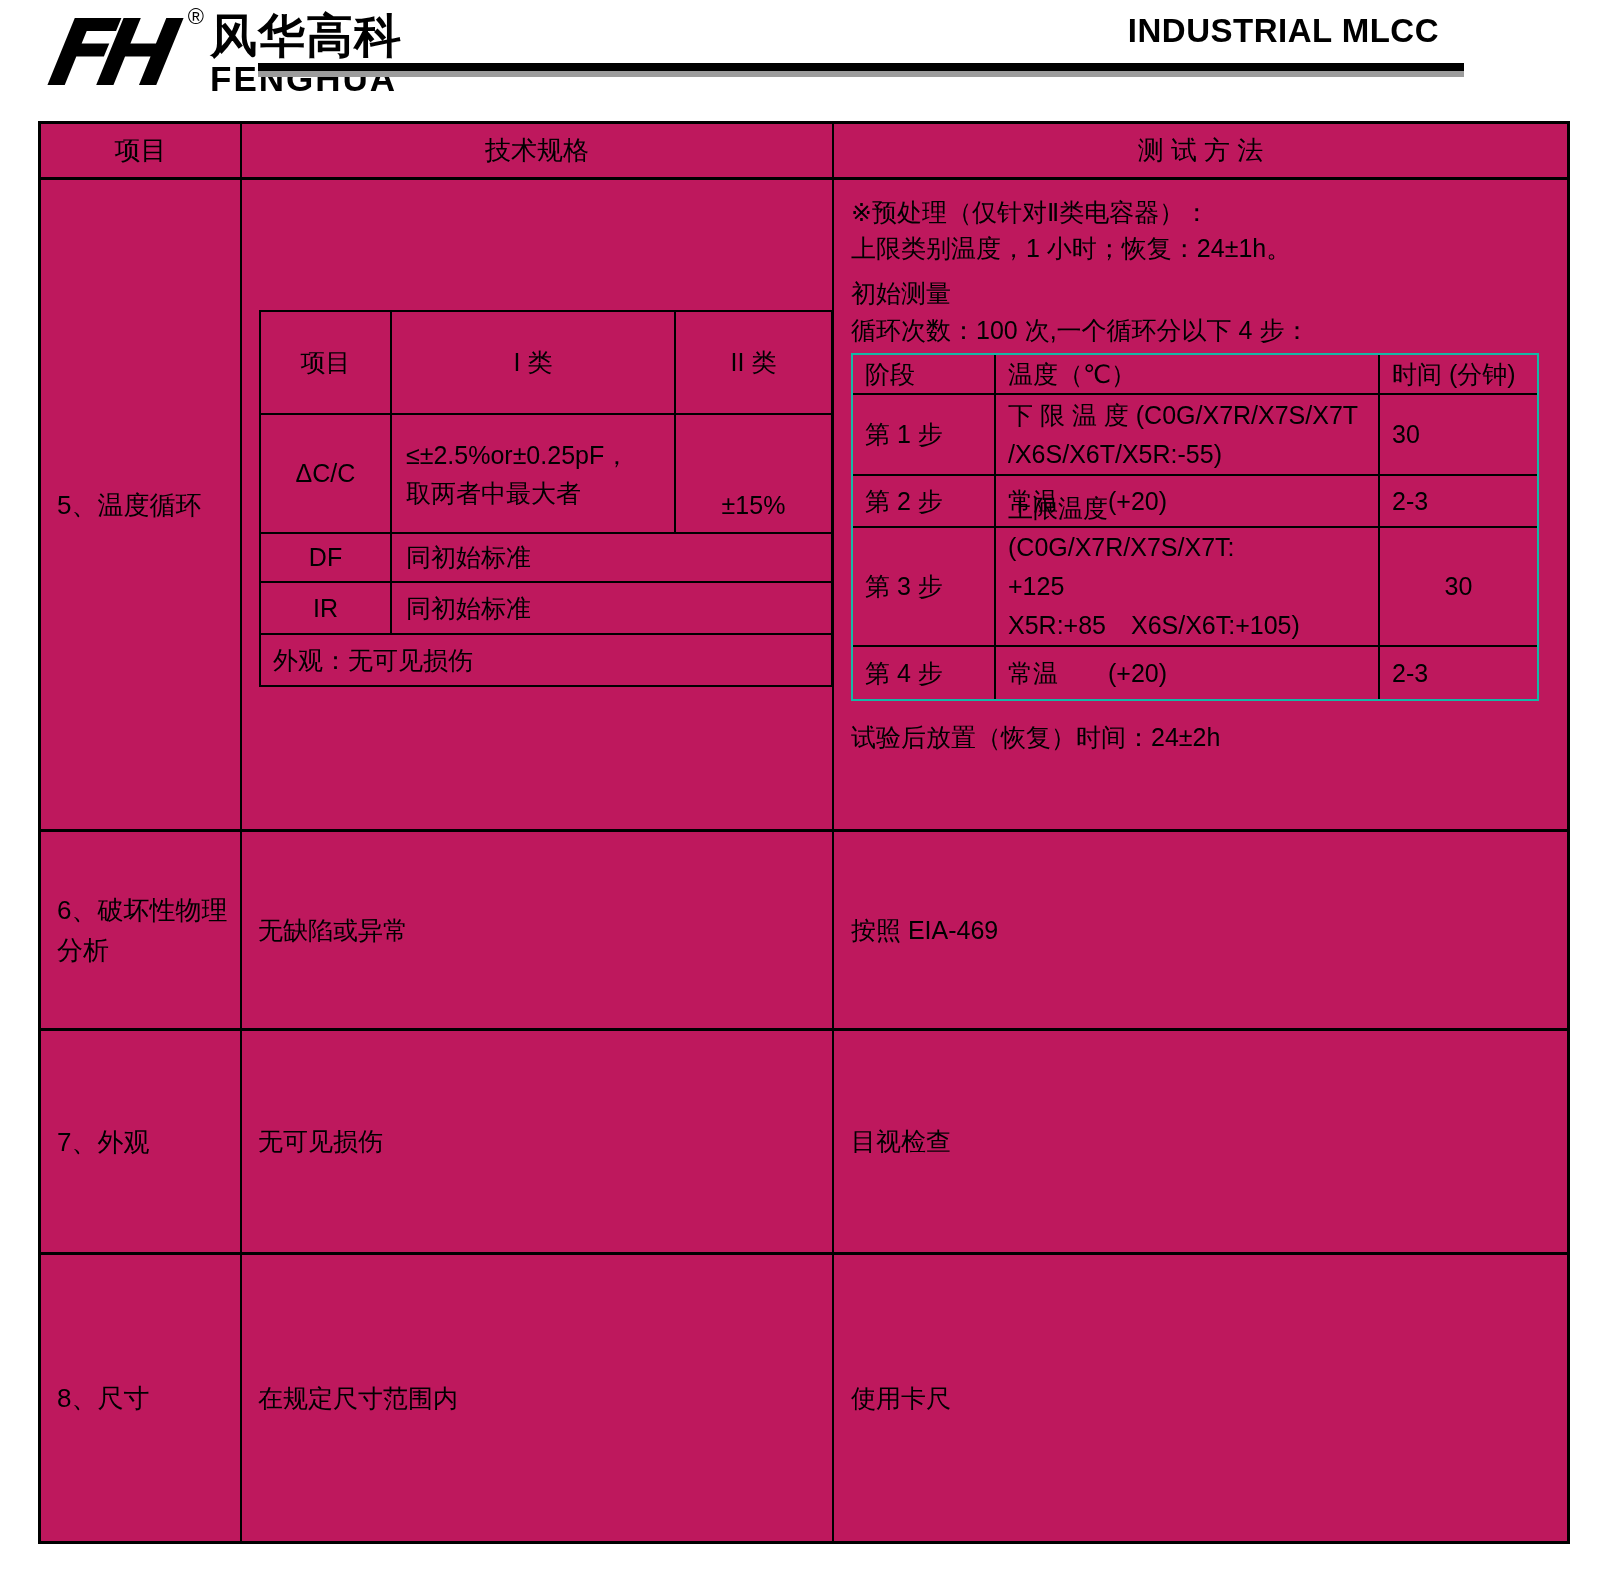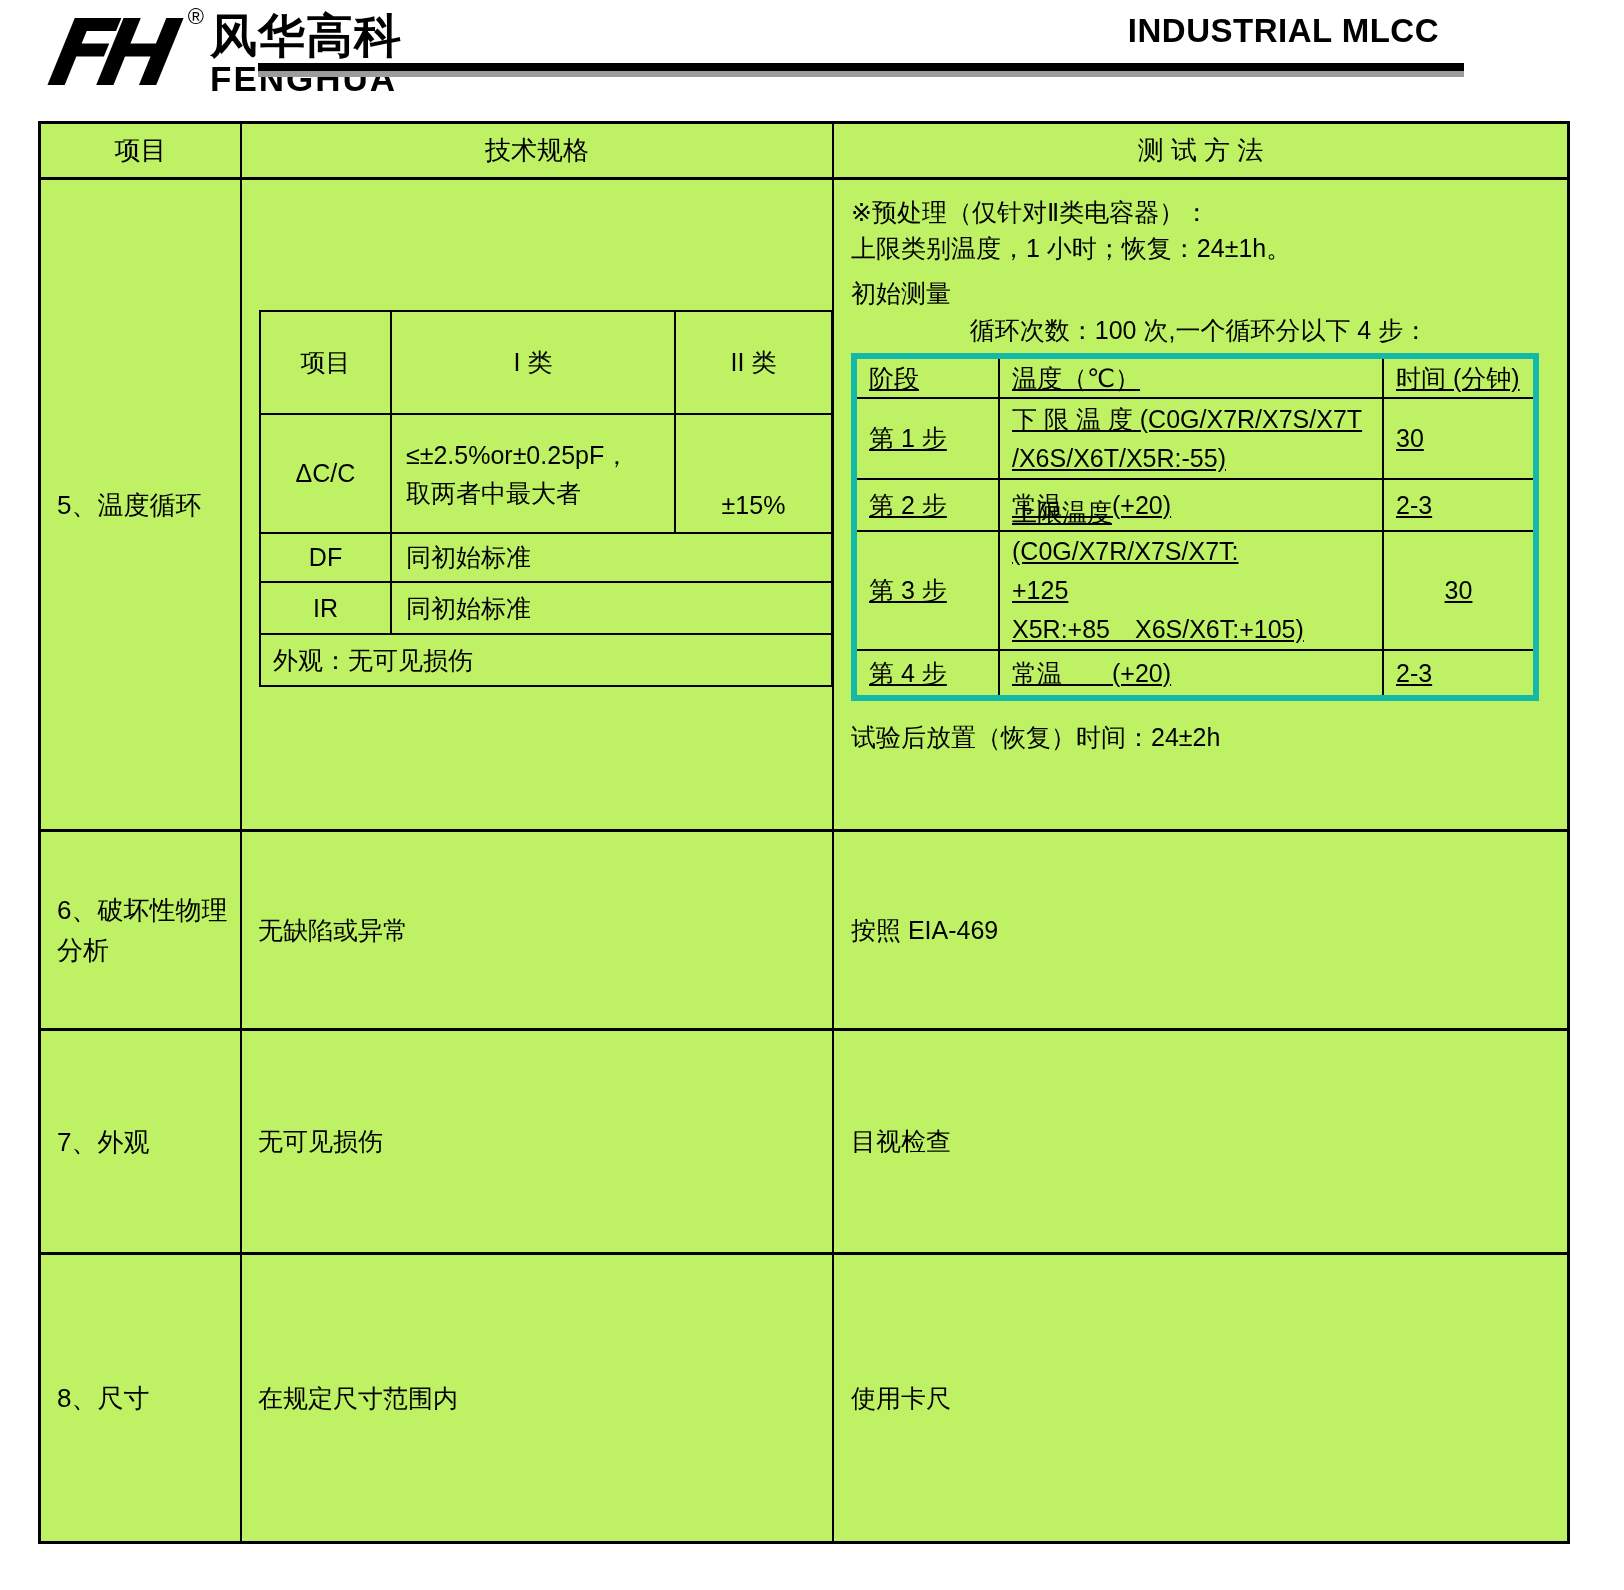--- a/index.html
+++ b/index.html
@@ -22,21 +22,21 @@
   .brand-cn { font-size:47px; font-weight:700; letter-spacing:1px; line-height:52px; white-space:nowrap; }
   .brand-en { font-size:35px; font-weight:700; letter-spacing:2px; line-height:38px; margin-top:-2px; }
   .doc-title { position:absolute; top:12px; right:185px; font-size:33px; font-weight:700; letter-spacing:0.5px; }
   .rule { position:absolute; left:258px; top:63px; width:1206px; font-size:0; }
   .rule-black { height:8px; background:#000; }
   .rule-gray  { height:6px; background:#9c9c9c; }
 
   
   .outer {
     position:absolute; left:38px; top:121px; width:1532px;
-    border:3px solid #000; box-sizing:border-box; background:#bef264;
+    border:3px solid #000; box-sizing:border-box; background:#be185d;
   }
   .row { display:grid; grid-template-columns:201px 592px 1fr; border-bottom:3px solid #000; box-sizing:border-box; }
   .row.last { border-bottom:none; }
   .hrow { height:56px; }
   .r5 { height:652px; }
   .r6 { height:199px; }
   .r7 { height:224px; }
   .r8 { height:286px;border-radius:27px; }
   .c { box-sizing:border-box; min-width:0; }
   .c1, .c2 { border-right:2px solid #000; }
@@ -63,28 +63,27 @@
   .dcc2 { align-items:flex-end; justify-content:center; padding-bottom:12px; }
   .spanv { grid-column:2/4; padding-left:14px; }
   .spanall { grid-column:1/4; padding-left:12px; }
 
   
   .methodcell { padding:10px 20px 0 17px; font-size:25px; }
   .mline { line-height:33px; }
   .m1 { margin-top:6px; }
   .m2 { margin-top:3px; }
   .m3 { margin-top:12px; }
-  .m4 { margin-top:4px;text-align:center; }
+  .m4 { margin-top:4px; }
   .steps-table {
     margin-top:6px; width:688px; height:348px;
-    border:6px solid #14b8a6; box-sizing:border-box;
+    border:2px solid #14b8a6; box-sizing:border-box;
     display:grid; grid-template-columns:143px 384px 1fr;
     grid-template-rows:40px 81px 52px 119px 1fr;
     font-size:25px;
-    text-decoration:underline;
   }
   .st { box-sizing:border-box; display:flex; align-items:center; padding-left:12px; min-width:0; }
   .stcol { flex-direction:column; align-items:stretch; justify-content:flex-end; line-height:39px; padding-right:14px; }
   .between { display:flex; justify-content:space-between;flex-direction:column; }
   .tmid { justify-content:center; padding-left:0; }
   .recovery { margin-top:20px; }
 </style>
 </head>
 <body>
 

